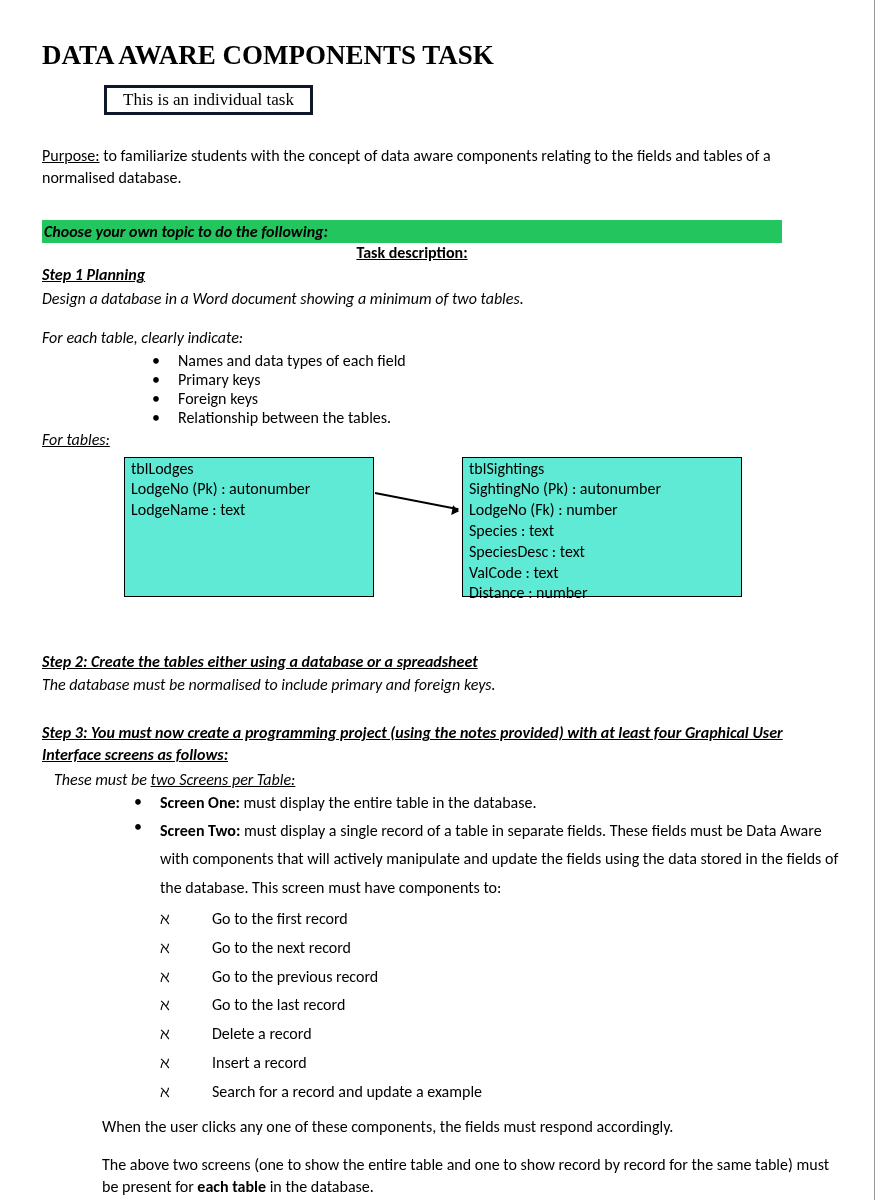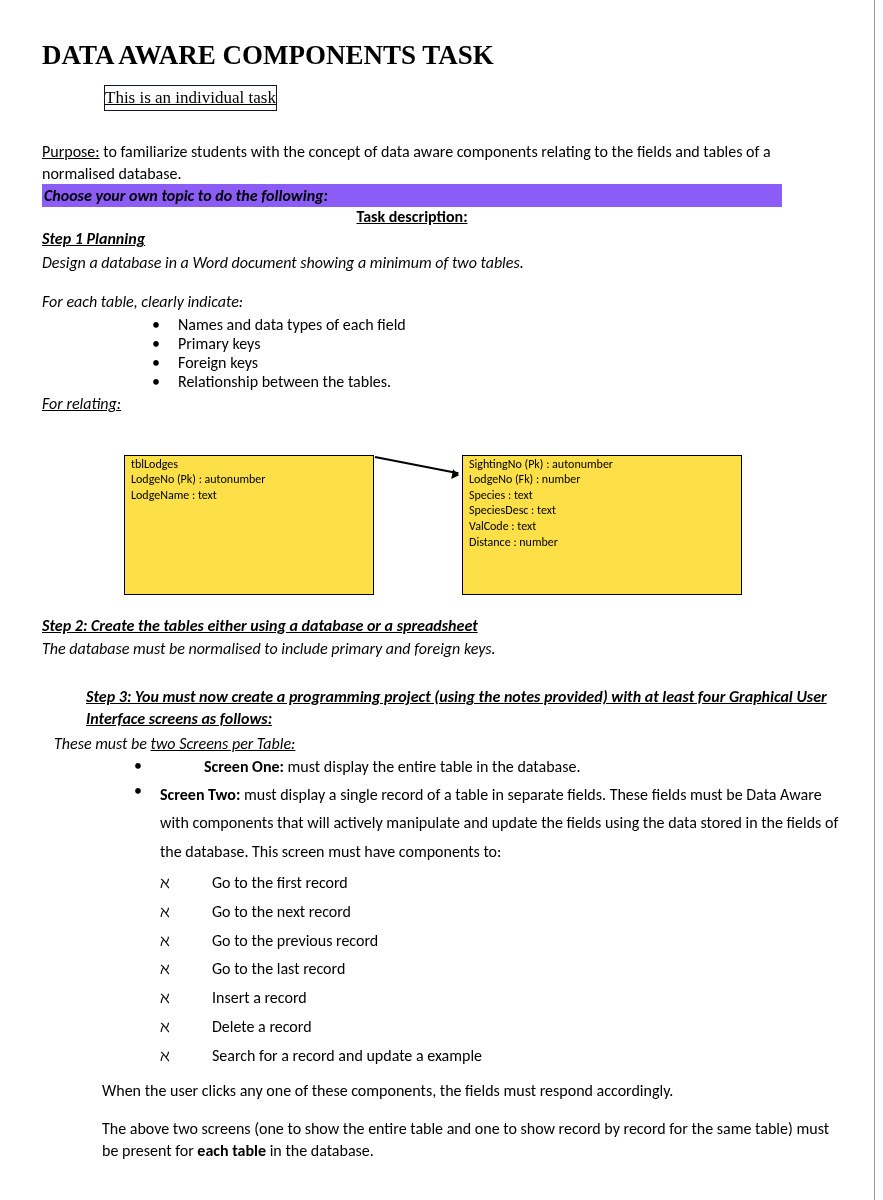--- a/index.html
+++ b/index.html
@@ -30,33 +30,32 @@
     font-weight: bold;
     font-size: 27px;
     margin: 0 0 14px 0;
   }
   .task-box-wrap {
     margin-left: 62px;
     margin-bottom: 30px;
   }
   .task-box {
     display: inline-block;
-    border: 1px solid #0f172a;
-    padding: 2px 0;
+    border: 3px solid #0f172a;
+    padding: 2px 16px;
     font-family: "Times New Roman", Times, serif;
     font-size: 17px;
-    text-decoration: underline;
   }
   .purpose {
-    margin-bottom: 0;
+    margin-bottom: 32px;
     line-height: 1.35;
   }
   .purpose-label { text-decoration: underline; }
   .highlight-bar {
-    background: #8b5cf6;
+    background: #22c55e;
     font-weight: bold;
     font-style: italic;
     padding: 2px 2px;
     display: block;
     width: 740px;
   }
   .task-desc {
     text-align: center;
     font-weight: bold;
     text-decoration: underline;
@@ -76,25 +75,24 @@
   .note { font-style: italic; font-weight: bold; margin-left: 126px; }
   .example-label { text-decoration: underline; }
   .diagram {
     position: relative;
     margin: 6px 0 20px 0;
     height: 150px;
   }
   .db-box {
     position: absolute;
     border: 1px solid #000;
-    background: #fde047;
-    font-size: 12px;
+    background: #5eead4;
+    font-size: 16px;
     line-height: 1.3;
     padding: 1px 6px;
-    margin-top: 34px;
   }
   .db-left {
     left: 82px; top: 0; width: 250px; height: 140px;
   }
   .db-right {
     left: 420px; top: 0; width: 280px; height: 140px;
   }
   .conn-line {
     position: absolute;
     border-top: 2.5px solid #000;
@@ -106,21 +104,21 @@
   }
   .conn-line::after{
     content:"";
     position:absolute;
     right:-1px; top:-4px;
     border-left: 7px solid #000;
     border-top: 5px solid transparent;
     border-bottom: 5px solid transparent;
   }
   .section-gap { height: 22px; }
-  .para { line-height: 1.4; margin-left: 44px; }
+  .para { line-height: 1.4; }
   .two-screens-label { text-decoration: underline; }
   .screen-bullets { margin-left: 92px; }
   .screen-bullets .bullet-row { margin-bottom: 2px; }
   .screen-sub { margin-left: 118px; line-height: 1.8; }
   .alef-row { display: flex; align-items: flex-start; }
   .alef { width: 52px; flex: 0 0 52px; font-size: 16px; }
   .alef::before { content: "\2135"; }
   .closing { margin: 10px 0 0 60px; line-height: 1.35; }
   .closing2 { margin: 16px 0 0 60px; line-height: 1.35; }
   b.plain { font-weight: bold; }
@@ -162,30 +160,31 @@
     <div class="bullet-row">
         <span class="bullet-dot"></span>
         <span class="bullet-text">Foreign keys</span>
       </div>
     <div class="bullet-row">
         <span class="bullet-dot"></span>
         <span class="bullet-text">Relationship between the tables.</span>
       </div>
   </div>
 
-  <div class="p"><span class="example-label">For relating:</span></div>
+  <div class="p"><span class="example-label">For tables:</span></div>
 
   <div class="diagram">
     <div class="db-box db-left">
       <div>tblLodges</div>
       <div>LodgeNo (Pk) : autonumber</div>
       <div>LodgeName : text</div>
     </div>
     <div class="conn-line"></div>
     <div class="db-box db-right">
+      <div>tblSightings</div>
       <div>SightingNo (Pk) : autonumber</div>
       <div>LodgeNo (Fk) : number</div>
       <div>Species : text</div>
       <div>SpeciesDesc : text</div>
       <div>ValCode : text</div>
       <div>Distance : number</div>
     </div>
   </div>
 
   <div class="section-gap"></div>
@@ -227,25 +226,25 @@
     <div class="alef-row">
         <span class="alef"></span>
         <span>Go to the previous record</span>
       </div>
     <div class="alef-row">
         <span class="alef"></span>
         <span>Go to the last record</span>
       </div>
     <div class="alef-row">
         <span class="alef"></span>
+        <span>Delete a record</span>
+      </div>
+    <div class="alef-row">
+        <span class="alef"></span>
         <span>Insert a record</span>
-      </div>
-    <div class="alef-row">
-        <span class="alef"></span>
-        <span>Delete a record</span>
       </div>
     <div class="alef-row">
         <span class="alef"></span>
         <span>Search for a record and update a example</span>
       </div>
   </div>
 
   <div class="closing">When the user clicks any one of these components, the fields must respond accordingly.</div>
 
   <div class="closing2">

